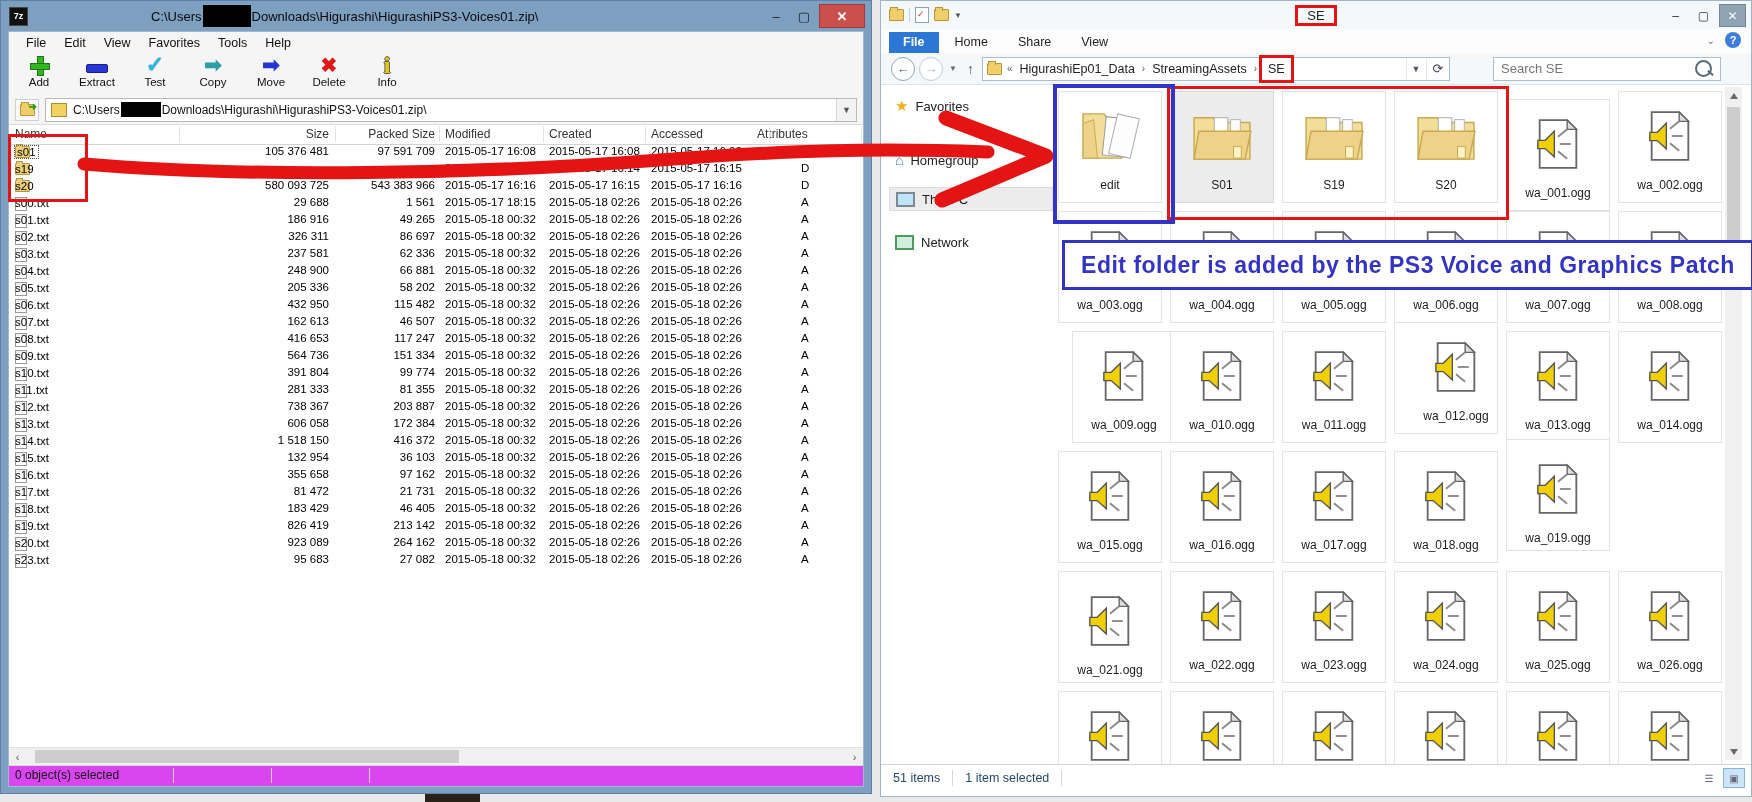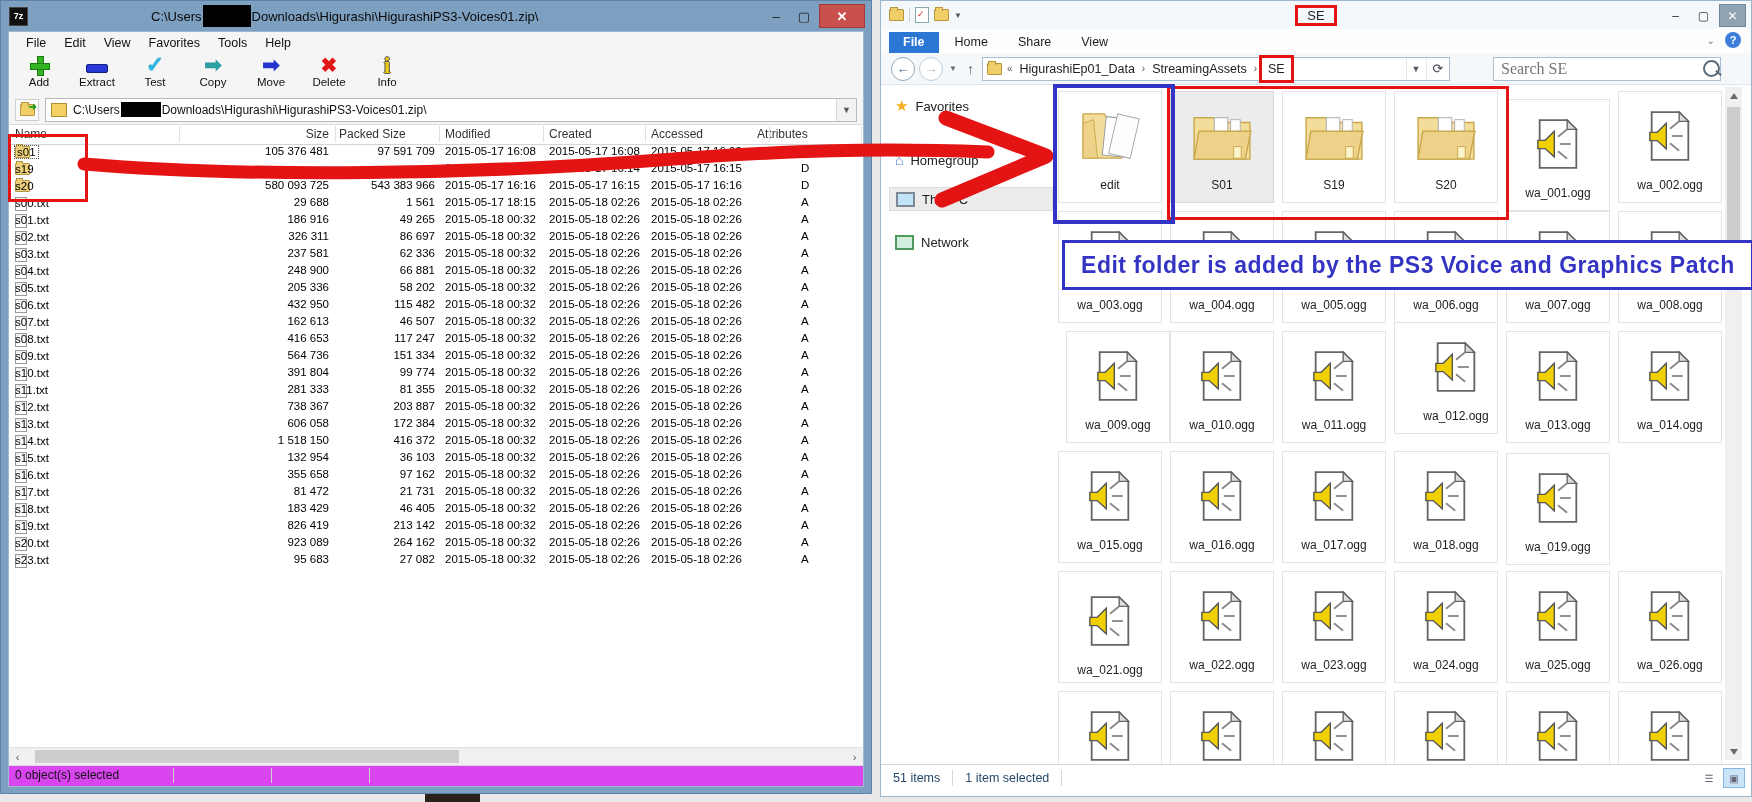--- a/index.html
+++ b/index.html
@@ -89,21 +89,21 @@
   .navcirc.fwd{color:#a9bac8;border-color:#c0cdd8;}
   .navdd{font-size:8px;color:#667;padding:0 2px;}
   .navup{font-size:14px;color:#556;padding:0 4px;}
   .addrbox{width:468px;height:24px;background:#fff;border:1px solid #aabfd2;display:flex;align-items:center;padding-left:4px;font-size:12.5px;color:#222;position:relative;box-sizing:border-box;}
   .crumbsep{color:#555;font-size:10px;padding:0 5px;}
   .crumb{padding:1px 2px;white-space:nowrap;}
   .crumb-se{box-shadow:0 0 0 3px #e41414;padding:4px 6px;}
   .addrbox .dd2{position:absolute;right:24px;top:0;height:100%;width:18px;display:flex;align-items:center;justify-content:center;font-size:9px;color:#556;border-left:1px solid #e4eaf0;}
   .addrbox .refresh{position:absolute;right:0;top:0;height:100%;width:22px;display:flex;align-items:center;justify-content:center;font-size:13px;color:#445;border-left:1px solid #e4eaf0;}
   .searchbox{position:absolute;right:30px;width:228px;height:24px;background:#fff;border:1px solid #aabfd2;display:flex;align-items:center;box-sizing:border-box;}
-  .searchbox input{flex:1;border:none;outline:none;font-size:16px;color:#333;padding-left:7px;font-family:Liberation Serif, serif;background:transparent;}
+  .searchbox input{flex:1;border:none;outline:none;font-size:13px;color:#333;padding-left:7px;font-family:Liberation Sans, sans-serif;background:transparent;}
   .mag{width:13px;height:13px;border:2px solid #5a6b7a;border-radius:50%;position:relative;margin-right:8px;flex:none;}
   .mag::after{content:"";position:absolute;left:10px;top:10px;width:7px;height:2px;background:#5a6b7a;transform:rotate(42deg);}
   .econtent{position:absolute;left:0;right:0;top:84px;bottom:31px;background:#fff;}
   .esidebar{position:absolute;left:8px;top:6px;width:158px;}
   .sbitem{position:absolute;display:flex;align-items:center;gap:7px;font-size:13px;color:#222;height:22px;width:156px;padding-left:6px;}
   .sbitem.hover{background:#ececec;border:1px solid #dcdcdc;}
   .star{color:#f2b01e;font-size:15px;}
   .homeglyph{color:#3a7ec2;font-size:14px;}
   .pcicon{width:15px;height:11px;border:2px solid #7d8a96;background:#bfe3f7;position:relative;}
   .pcicon::after{content:"";position:absolute;left:3px;top:11px;width:7px;height:2px;background:#7d8a96;}
@@ -214,21 +214,21 @@
           <span>C:\Users</span>
             <span class="redact a"></span>
             <span>Downloads\Higurashi\HigurashiPS3-Voices01.zip\</span>
           <span class="dd">▼</span>
         </div>
       </div>
       <div class="zlist">
         <div class="zhead" id="zip-header">
             <span style="left: 6px;">Name</span>
             <span style="left: 176px; width: 144px; text-align: right;">Size</span>
-            <span style="left: 330px; width: 96px; ">Packed Size</span>
+            <span style="left: 330px; width: 96px; text-align: right;">Packed Size</span>
             <span style="left: 436px;">Modified</span>
             <span style="left: 540px;">Created</span>
             <span style="left: 642px;">Accessed</span>
             <span style="left: 748px;">Attributes</span>
             <span class="sep" style="left: 170px;"></span>
             <span class="sep" style="left: 326px;"></span>
             <span class="sep" style="left: 430px;"></span>
             <span class="sep" style="left: 534px;"></span>
             <span class="sep" style="left: 636px;"></span>
             <span class="sep" style="left: 760px;"></span>
@@ -766,21 +766,21 @@
                 <path d="M4 2 H34 L44 12 V54 H4 Z" fill="#fff" stroke="#666" stroke-width="2"></path>
                 <path d="M34 2 L34 12 H44 Z" fill="#ddd" stroke="#666" stroke-width="1.5"></path>
                 <polygon points="2,24 10,24 20,14 20,42 10,33 2,33" fill="#f0d000" stroke="#555" stroke-width="1.5"></polygon>
                 <line x1="24" y1="20" x2="34" y2="12" stroke="#888" stroke-width="2"></line>
                 <line x1="26" y1="28" x2="38" y2="28" stroke="#888" stroke-width="2"></line>
                 <line x1="24" y1="36" x2="34" y2="44" stroke="#888" stroke-width="2"></line>
               </svg>
             </div>
             <div class="tilelabel">wa_008.ogg</div>
           </div>
-          <div class="tile" style="left: 8px; top: 242px;">
+          <div class="tile" style="left: 14px; top: 242px;">
             <div class="tileicon">
               <svg viewBox="0 0 48 56" width="44" height="52">
                 <path d="M4 2 H34 L44 12 V54 H4 Z" fill="#fff" stroke="#666" stroke-width="2"></path>
                 <path d="M34 2 L34 12 H44 Z" fill="#ddd" stroke="#666" stroke-width="1.5"></path>
                 <polygon points="2,24 10,24 20,14 20,42 10,33 2,33" fill="#f0d000" stroke="#555" stroke-width="1.5"></polygon>
                 <line x1="24" y1="20" x2="34" y2="12" stroke="#888" stroke-width="2"></line>
                 <line x1="26" y1="28" x2="38" y2="28" stroke="#888" stroke-width="2"></line>
                 <line x1="24" y1="36" x2="34" y2="44" stroke="#888" stroke-width="2"></line>
               </svg>
             </div>
@@ -896,21 +896,21 @@
                 <path d="M4 2 H34 L44 12 V54 H4 Z" fill="#fff" stroke="#666" stroke-width="2"></path>
                 <path d="M34 2 L34 12 H44 Z" fill="#ddd" stroke="#666" stroke-width="1.5"></path>
                 <polygon points="2,24 10,24 20,14 20,42 10,33 2,33" fill="#f0d000" stroke="#555" stroke-width="1.5"></polygon>
                 <line x1="24" y1="20" x2="34" y2="12" stroke="#888" stroke-width="2"></line>
                 <line x1="26" y1="28" x2="38" y2="28" stroke="#888" stroke-width="2"></line>
                 <line x1="24" y1="36" x2="34" y2="44" stroke="#888" stroke-width="2"></line>
               </svg>
             </div>
             <div class="tilelabel">wa_018.ogg</div>
           </div>
-          <div class="tile" style="left: 448px; top: 364px;">
+          <div class="tile" style="left: 448px; top: 350px; justify-content: center;">
             <div class="tileicon">
               <svg viewBox="0 0 48 56" width="44" height="52">
                 <path d="M4 2 H34 L44 12 V54 H4 Z" fill="#fff" stroke="#666" stroke-width="2"></path>
                 <path d="M34 2 L34 12 H44 Z" fill="#ddd" stroke="#666" stroke-width="1.5"></path>
                 <polygon points="2,24 10,24 20,14 20,42 10,33 2,33" fill="#f0d000" stroke="#555" stroke-width="1.5"></polygon>
                 <line x1="24" y1="20" x2="34" y2="12" stroke="#888" stroke-width="2"></line>
                 <line x1="26" y1="28" x2="38" y2="28" stroke="#888" stroke-width="2"></line>
                 <line x1="24" y1="36" x2="34" y2="44" stroke="#888" stroke-width="2"></line>
               </svg>
             </div>

